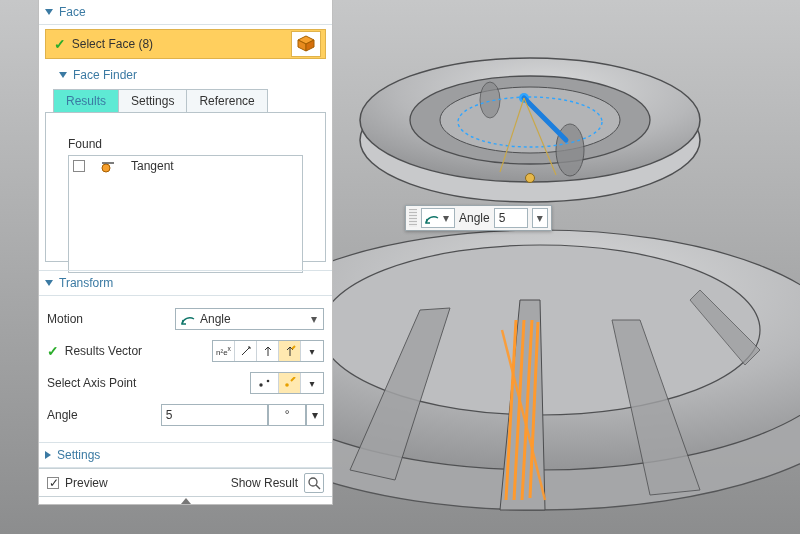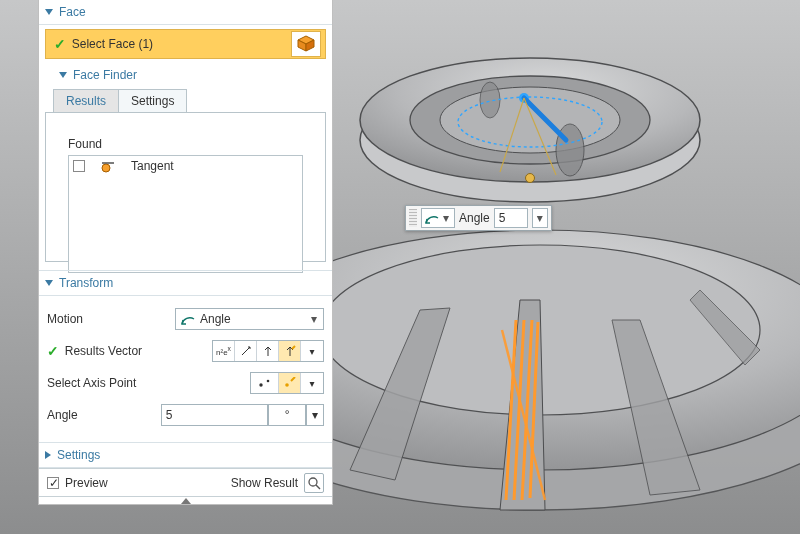--- a/index.html
+++ b/index.html
@@ -20,21 +20,21 @@
 .chk-g{color:#2bad2b;font-weight:bold;margin-right:6px;font-size:14px}
 .sel-label{flex:1}
 .cube-btn{width:30px;height:26px;background:#fff;border:1px solid #e0b24a;display:flex;align-items:center;justify-content:center}
 
 
 .ff{margin:4px 6px 8px;padding-top:2px}
 .ff-hdr{display:flex;align-items:center;height:20px;padding-left:14px}
 .ff-hdr .tri{border-top-color:#3b7aa3}
 .tabs{display:flex;margin:4px 0 0 8px}
 .tab{padding:4px 12px;border:1px solid #b8c4ca;border-bottom:none;background:#f3f7f9;margin-right:-1px;position:relative;cursor:pointer}
-.tab.active{background:#e5e5e5;color:#3b7aa3;z-index:2}
+.tab.active{background:#5eead4;color:#3b7aa3;z-index:2}
 .tab-body{border:1px solid #b8c4ca;padding:22px;height:150px;background:#fff}
 .found-label{margin:2px 0 4px}
 .list{border:1px solid #b8c4ca;height:118px;background:#fff}
 .li-row{display:flex;align-items:center;height:20px;padding:0 4px;gap:16px}
 .cb{width:12px;height:12px;border:1px solid #888;background:#fff;flex:none}
 
 
 .form-row{display:flex;align-items:center;height:26px;margin:6px 0}
 .form-l{width:128px}
 .dd{flex:1;height:22px;border:1px solid #a4b4bc;background:#fff;display:flex;align-items:center;padding:0 2px 0 4px;gap:4px}
@@ -129,38 +129,39 @@
 </div>
 
 <div class="panel">
 
   <div class="sec-hdr">
     <span class="tri"></span>
     <span class="sec-title">Face</span>
   </div>
   <div class="sel-row">
     <span class="chk-g">✓</span>
-    <span class="sel-label">Select Face (1)</span>
+    <span class="sel-label">Select Face (8)</span>
     <div class="cube-btn">
       <svg width="20" height="18">
           <path d="M10 1 L18 5 L10 9 L2 5 Z" fill="#f6a02e" stroke="#a55e00"></path>
           <path d="M2 5 L2 12 L10 16 L10 9 Z" fill="#e78a1e" stroke="#a55e00"></path>
           <path d="M18 5 L18 12 L10 16 L10 9 Z" fill="#d46f0c" stroke="#a55e00"></path>
         </svg>
     </div>
   </div>
 
   <div class="ff">
     <div class="ff-hdr">
       <span class="tri"></span>
       <span class="sec-title">Face Finder</span>
     </div>
     <div class="tabs">
       <div class="tab active">Results</div>
       <div class="tab">Settings</div>
+      <div class="tab">Reference</div>
     </div>
     <div class="tab-body">
       <div class="found-label">Found</div>
       <div class="list">
         <div class="li-row">
           <span class="cb"></span>
           <svg width="14" height="14">
               <circle cx="5" cy="9" r="4" fill="#f6a02e" stroke="#a55e00"></circle>
               <line x1="1" y1="4" x2="13" y2="4" stroke="#444" stroke-width="1.4"></line>
             </svg>

